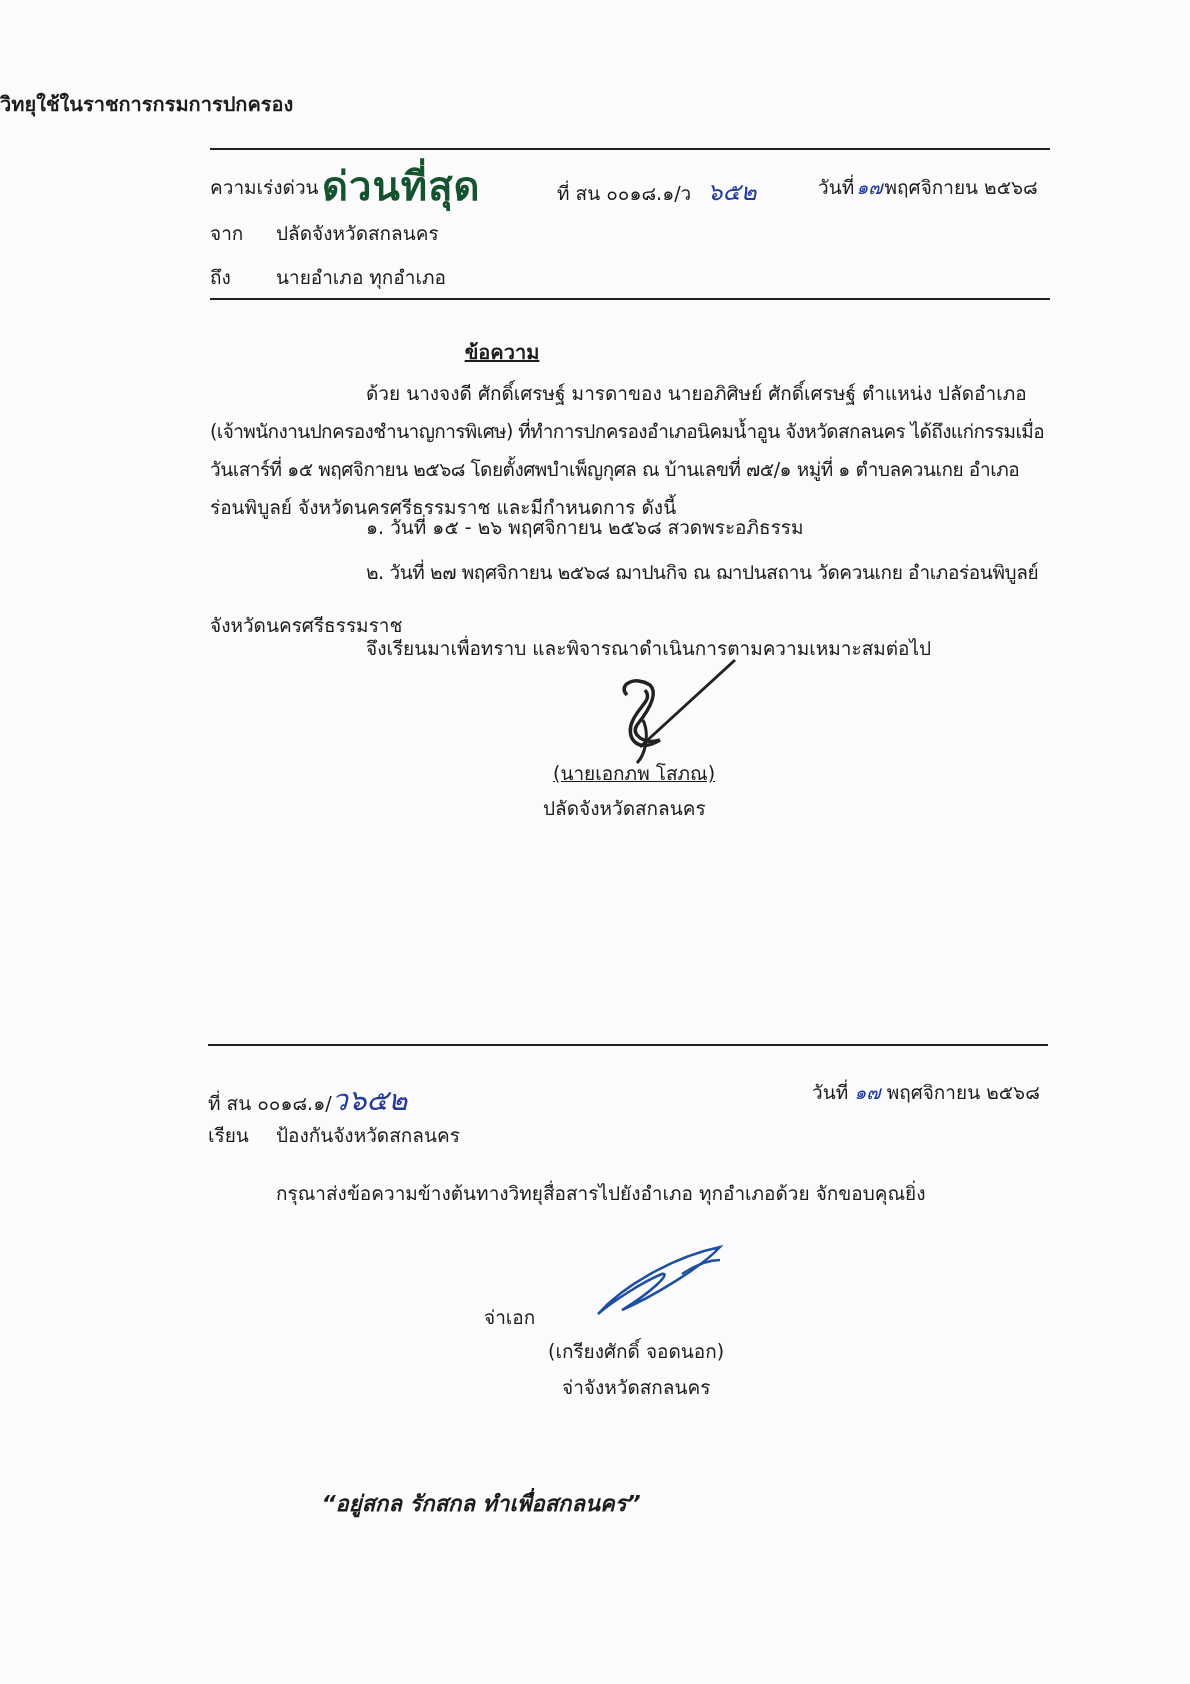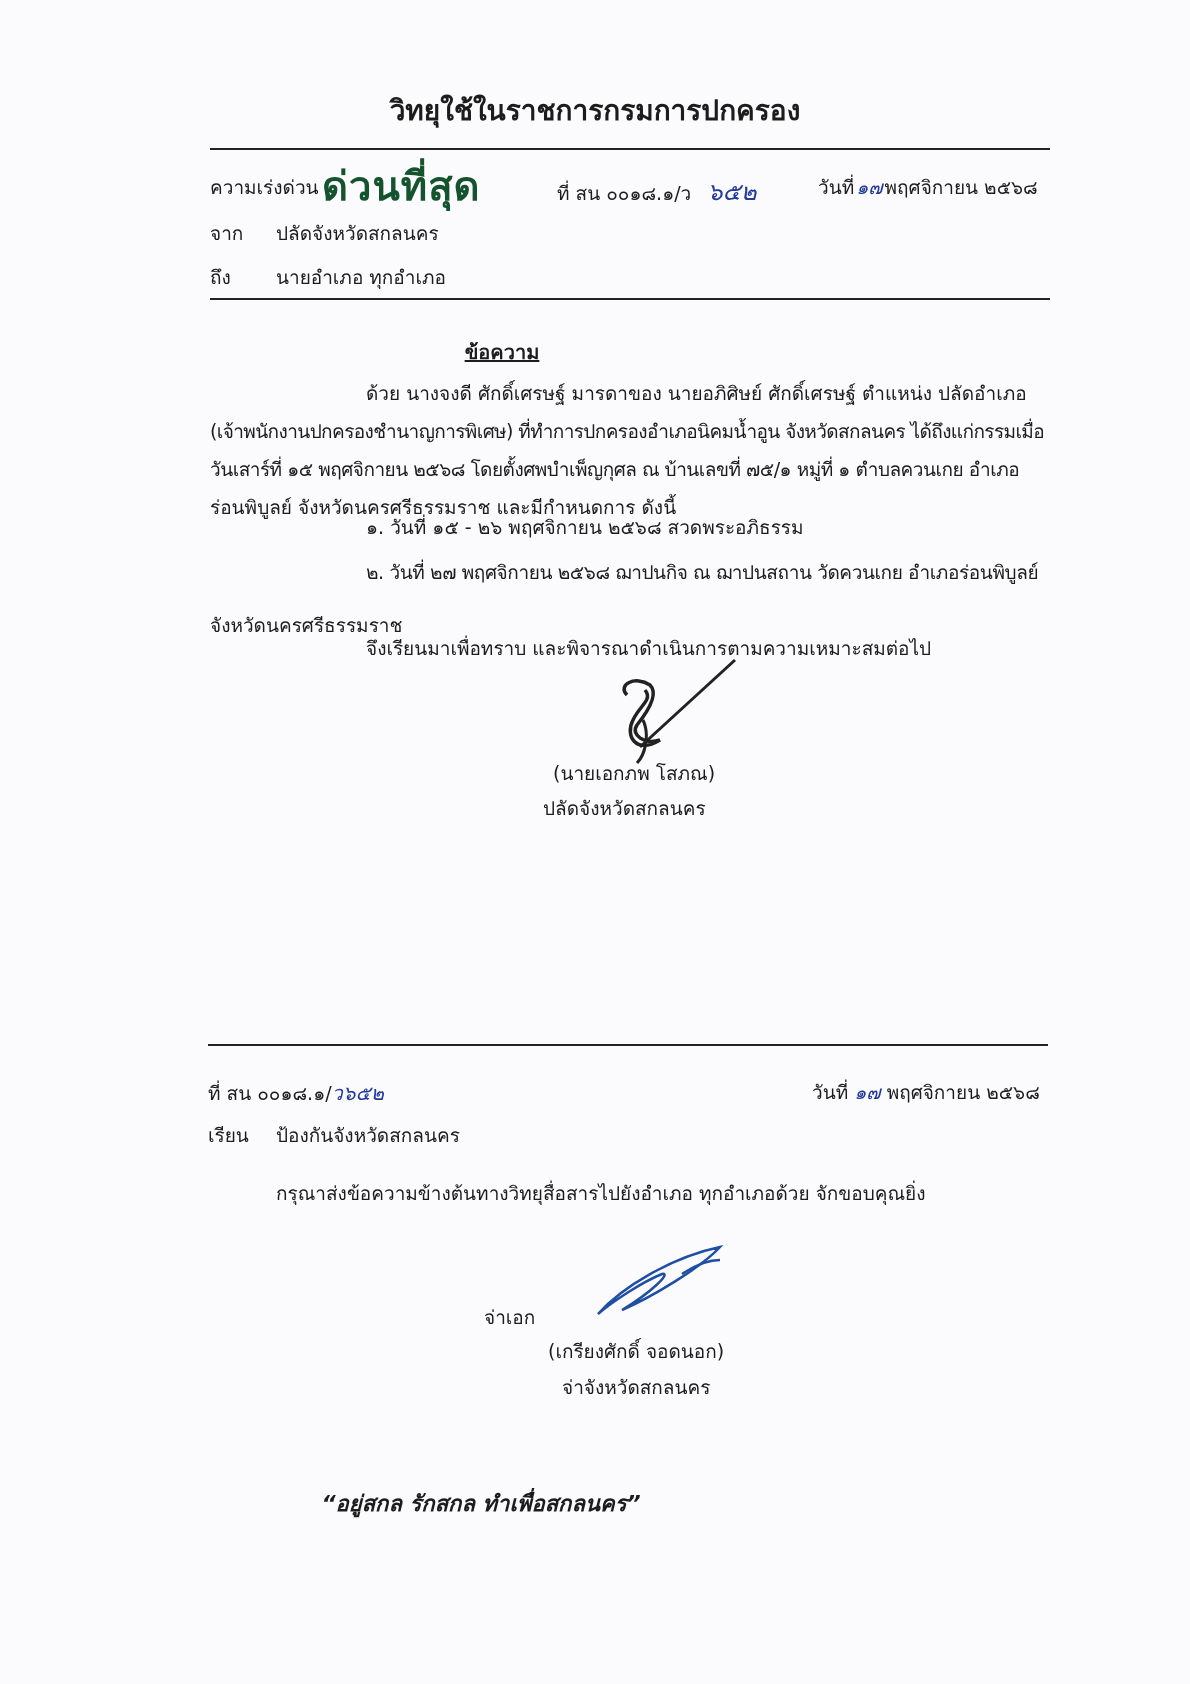--- a/index.html
+++ b/index.html
@@ -3,21 +3,21 @@
 <meta charset="utf-8">
 <style>
   html, body { margin: 0; padding: 0; }
   body {
     width: 1190px; height: 1684px; background: #fbfbfd;
     font-family: "DejaVu Sans", sans-serif; color: #1c1c1c; position: relative; overflow: hidden;
   }
   .abs { position: absolute; white-space: nowrap; }
   .t { font-size: 19px; }
   .hr { position: absolute; height: 2px; background: #222; }
-  .title { left: 0; width: 1190px; text-align: center; top: 88px; font-size: 28px; font-weight: bold; }
+  .title { left: 0; width: 1190px; top: 88px; font-size: 20px; font-weight: bold; }
   .urgent { color: #14532d; font-size: 40px; font-weight: bold; letter-spacing: 1px; }
   .hand { color: #233a9a; font-style: italic; font-weight: normal; }
   .head-title { left: 0; width: 1004px; text-align: center; font-size: 20px; font-weight: bold; text-decoration: underline; }
   .slogan { left: 0; width: 962px; text-align: center; font-size: 22px; font-style: italic; font-weight: bold; }
   svg.sig { position: absolute; overflow: visible; }
 </style>
 </head>
 <body>
 
 <div>
@@ -56,27 +56,27 @@
   <div class="abs t" style="left:210px; top:610px;">จังหวัดนครศรีธรรมราช</div>
 
   <div class="abs t" style="left:366px; top:633px;">จึงเรียนมาเพื่อทราบ และพิจารณาดำเนินการตามความเหมาะสมต่อไป</div>
 
   <svg class="sig" width="140" height="110" style="left:615px; top:655px;">
     <path d="M120 5 L25 92" stroke="#222" stroke-width="3" fill="none"></path>
     <path d="M12 40 C2 30 20 20 35 30 C45 40 30 60 22 70 C15 80 30 90 45 85 C20 100 10 80 18 65 C25 50 38 45 30 35" stroke="#222" stroke-width="3.5" fill="none"></path>
     <path d="M28 65 C35 80 30 100 22 108" stroke="#222" stroke-width="3" fill="none"></path>
   </svg>
 
-  <div class="abs t" style="left:553px; top:758px;">(นายเอกภพ โสภณ)</div>
+  <div class="abs t" style="left:553px; top:758px;text-decoration:underline;">(นายเอกภพ โสภณ)</div>
   <div class="abs t" style="left:543px; top:793px;">ปลัดจังหวัดสกลนคร</div>
 
   <div class="hr" style="left:208px; width:840px; top:1044px;"></div>
 
   <div class="abs t" style="left:208px; top:1077px;">
-    <span>ที่ สน ๐๐๑๘.๑/</span><span class="hand" style="font-size:20px;">ว๖๕๒</span>
+    <span>ที่ สน ๐๐๑๘.๑/</span><span class="hand" style="font-size:29px;">ว๖๕๒</span>
   </div>
   <div class="abs t" style="left:812px; top:1077px;">
     <span>วันที่</span>
     <span class="hand">๑๗</span>
     <span>พฤศจิกายน  ๒๕๖๘</span>
   </div>
 
   <div class="abs t" style="left:208px; top:1120px;">เรียน</div>
   <div class="abs t" style="left:276px; top:1120px;">ป้องกันจังหวัดสกลนคร</div>
 

